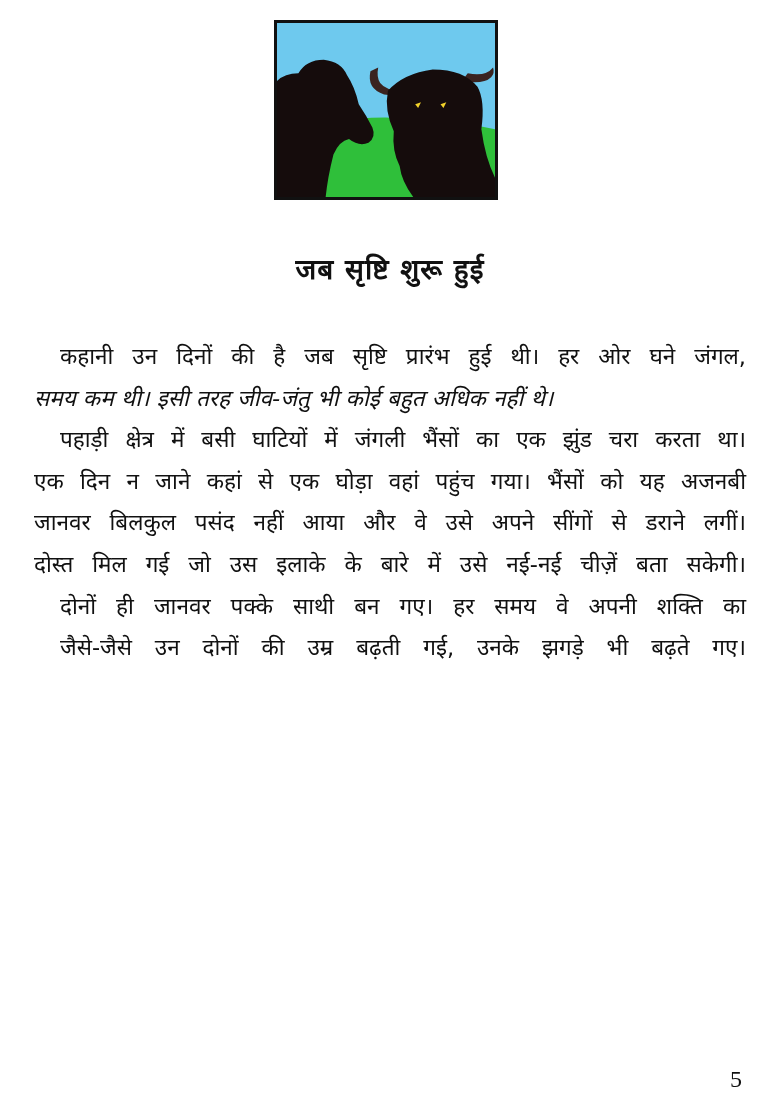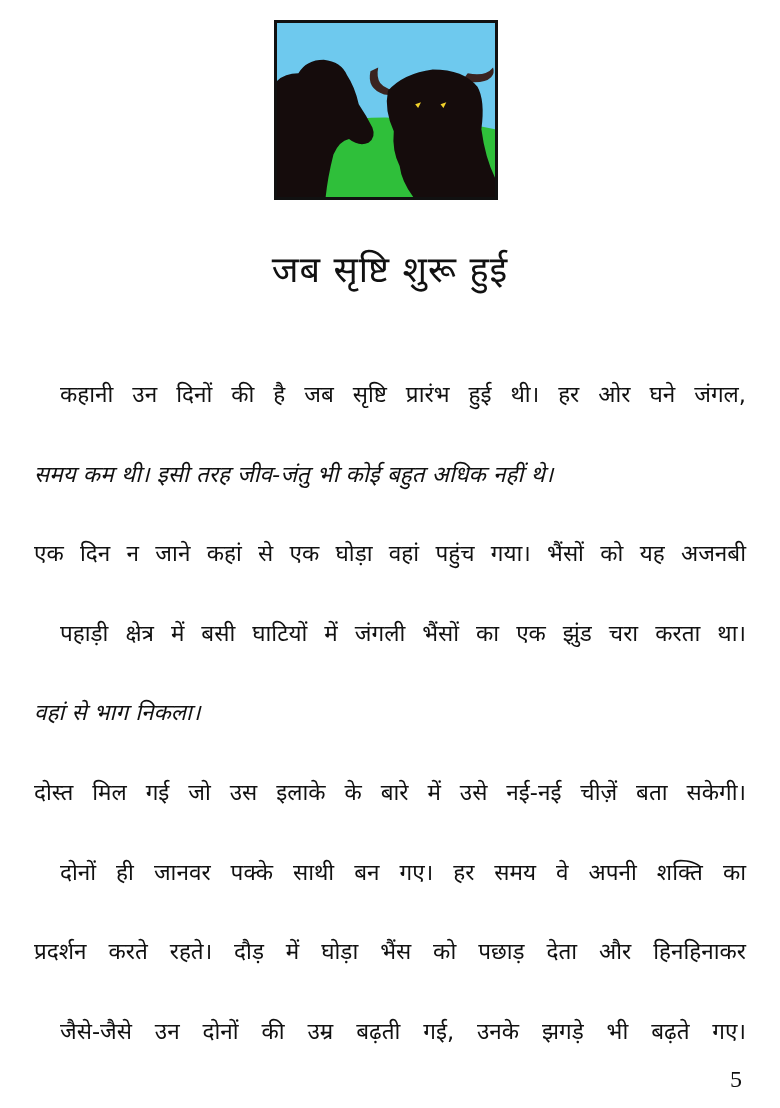--- a/index.html
+++ b/index.html
@@ -30,40 +30,39 @@
       display: block;
       width: 100%;
       height: 100%;
     }
     .title {
       position: absolute;
       left: 0;
       width: 780px;
       top: 240px;
       text-align: center;
-      font-size: 36px;
-      font-weight: normal;
+      font-size: 28px;
+      font-weight: bold;
       letter-spacing: 1px;
       line-height: 60px;
     }
     .body-text {
       position: absolute;
       left: 34px;
       top: 336px;
       width: 712px;
     }
     .line {
       display: block;
       height: 41.6px;
       line-height: 41.6px;
       font-size: 22.5px;
       white-space: nowrap;
       text-align: justify;
       text-align-last: justify;
-      margin-top: 38px;
     }
     .line.indent {
       padding-left: 26px;
     }
     .line.last {
       text-align-last: left;
       font-style: italic;
     }
     .page-number {
       position: absolute;
@@ -93,29 +92,28 @@
 </div>
 
 <div class="title">जब सृष्टि शुरू हुई</div>
 
 <div class="body-text">
   <div>
     <span class="line indent">कहानी उन दिनों की है जब सृष्टि प्रारंभ हुई थी। हर ओर घने जंगल,</span>
     <span class="line last">समय कम थी। इसी तरह जीव-जंतु भी कोई बहुत अधिक नहीं थे।</span>
   </div>
   <div>
+    <span class="line indent">पहाड़ी क्षेत्र में बसी घाटियों में जंगली भैंसों का एक झुंड चरा करता था।</span>
     <span class="line">एक दिन न जाने कहां से एक घोड़ा वहां पहुंच गया। भैंसों को यह अजनबी</span>
-    <span class="line indent">पहाड़ी क्षेत्र में बसी घाटियों में जंगली भैंसों का एक झुंड चरा करता था।</span>
-    <span class="line last">वहां से भाग निकला।</span>
+    <span class="line">जानवर बिलकुल पसंद नहीं आया और वे उसे अपने सींगों से डराने लगीं।</span>
   </div>
   <div>
     <span class="line">दोस्त मिल गई जो उस इलाके के बारे में उसे नई-नई चीज़ें बता सकेगी।</span>
   </div>
   <div>
     <span class="line indent">दोनों ही जानवर पक्के साथी बन गए। हर समय वे अपनी शक्ति का</span>
-    <span class="line">प्रदर्शन करते रहते। दौड़ में घोड़ा भैंस को पछाड़ देता और हिनहिनाकर</span>
   </div>
   <div>
     <span class="line indent">जैसे-जैसे उन दोनों की उम्र बढ़ती गई, उनके झगड़े भी बढ़ते गए।</span>
   </div>
 </div>
 
 <div class="page-number">5</div>
 
 </body></html>

